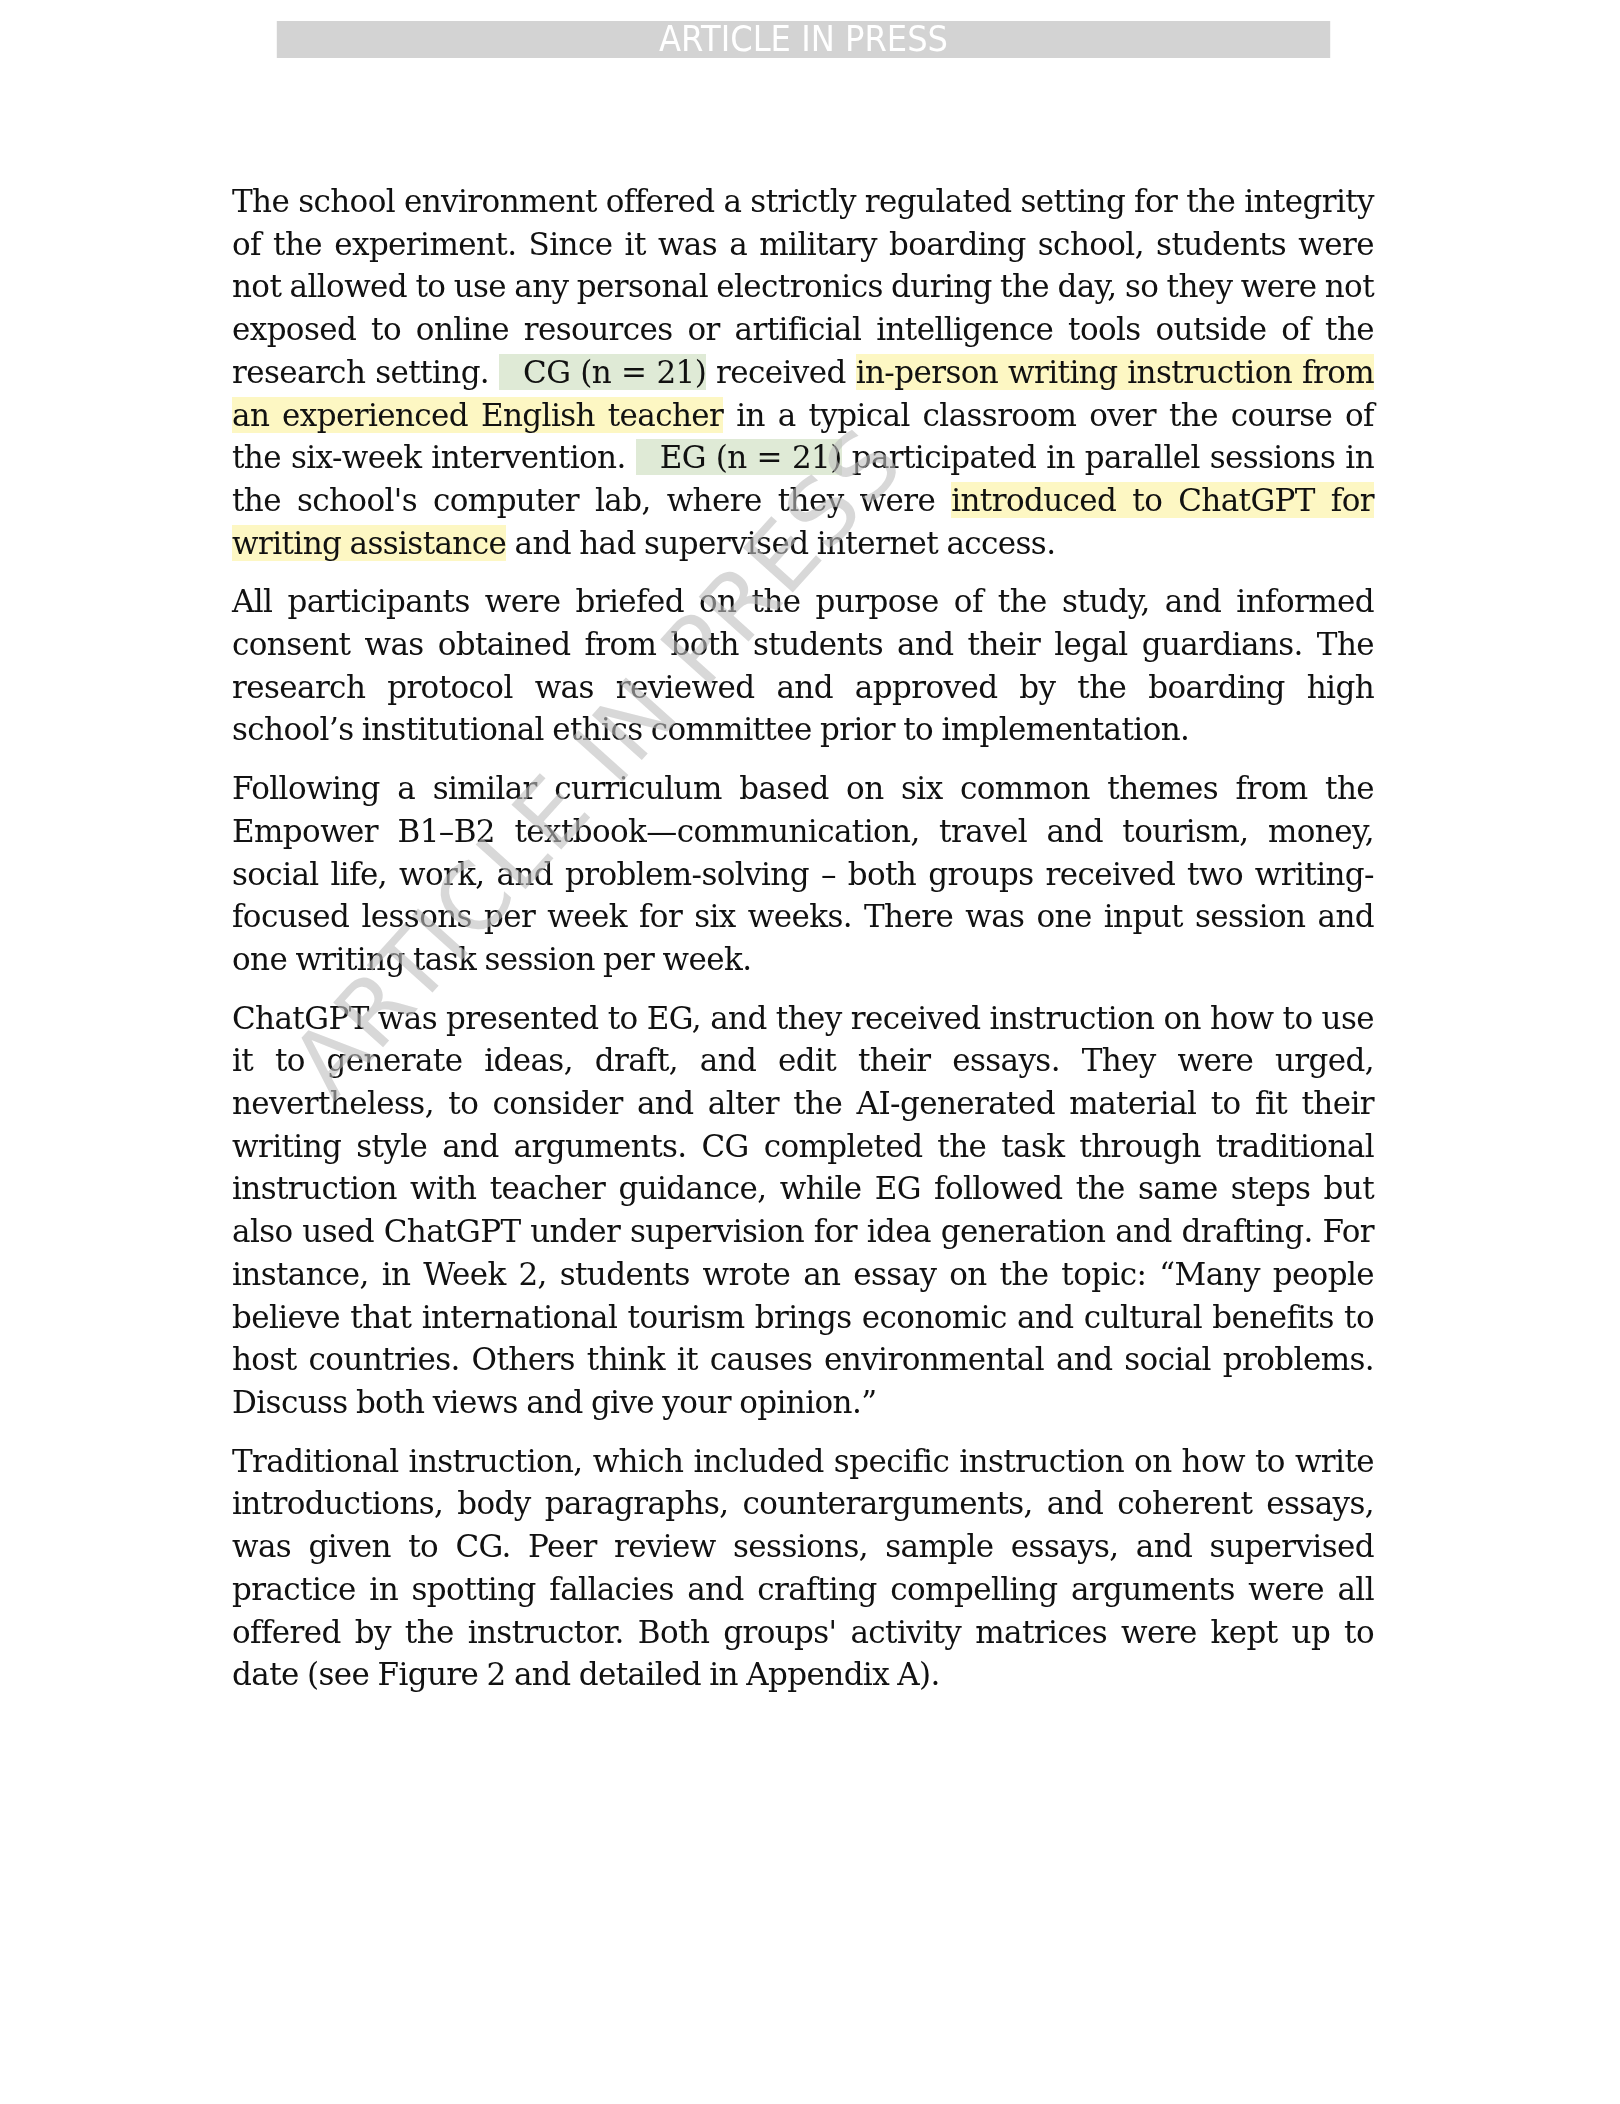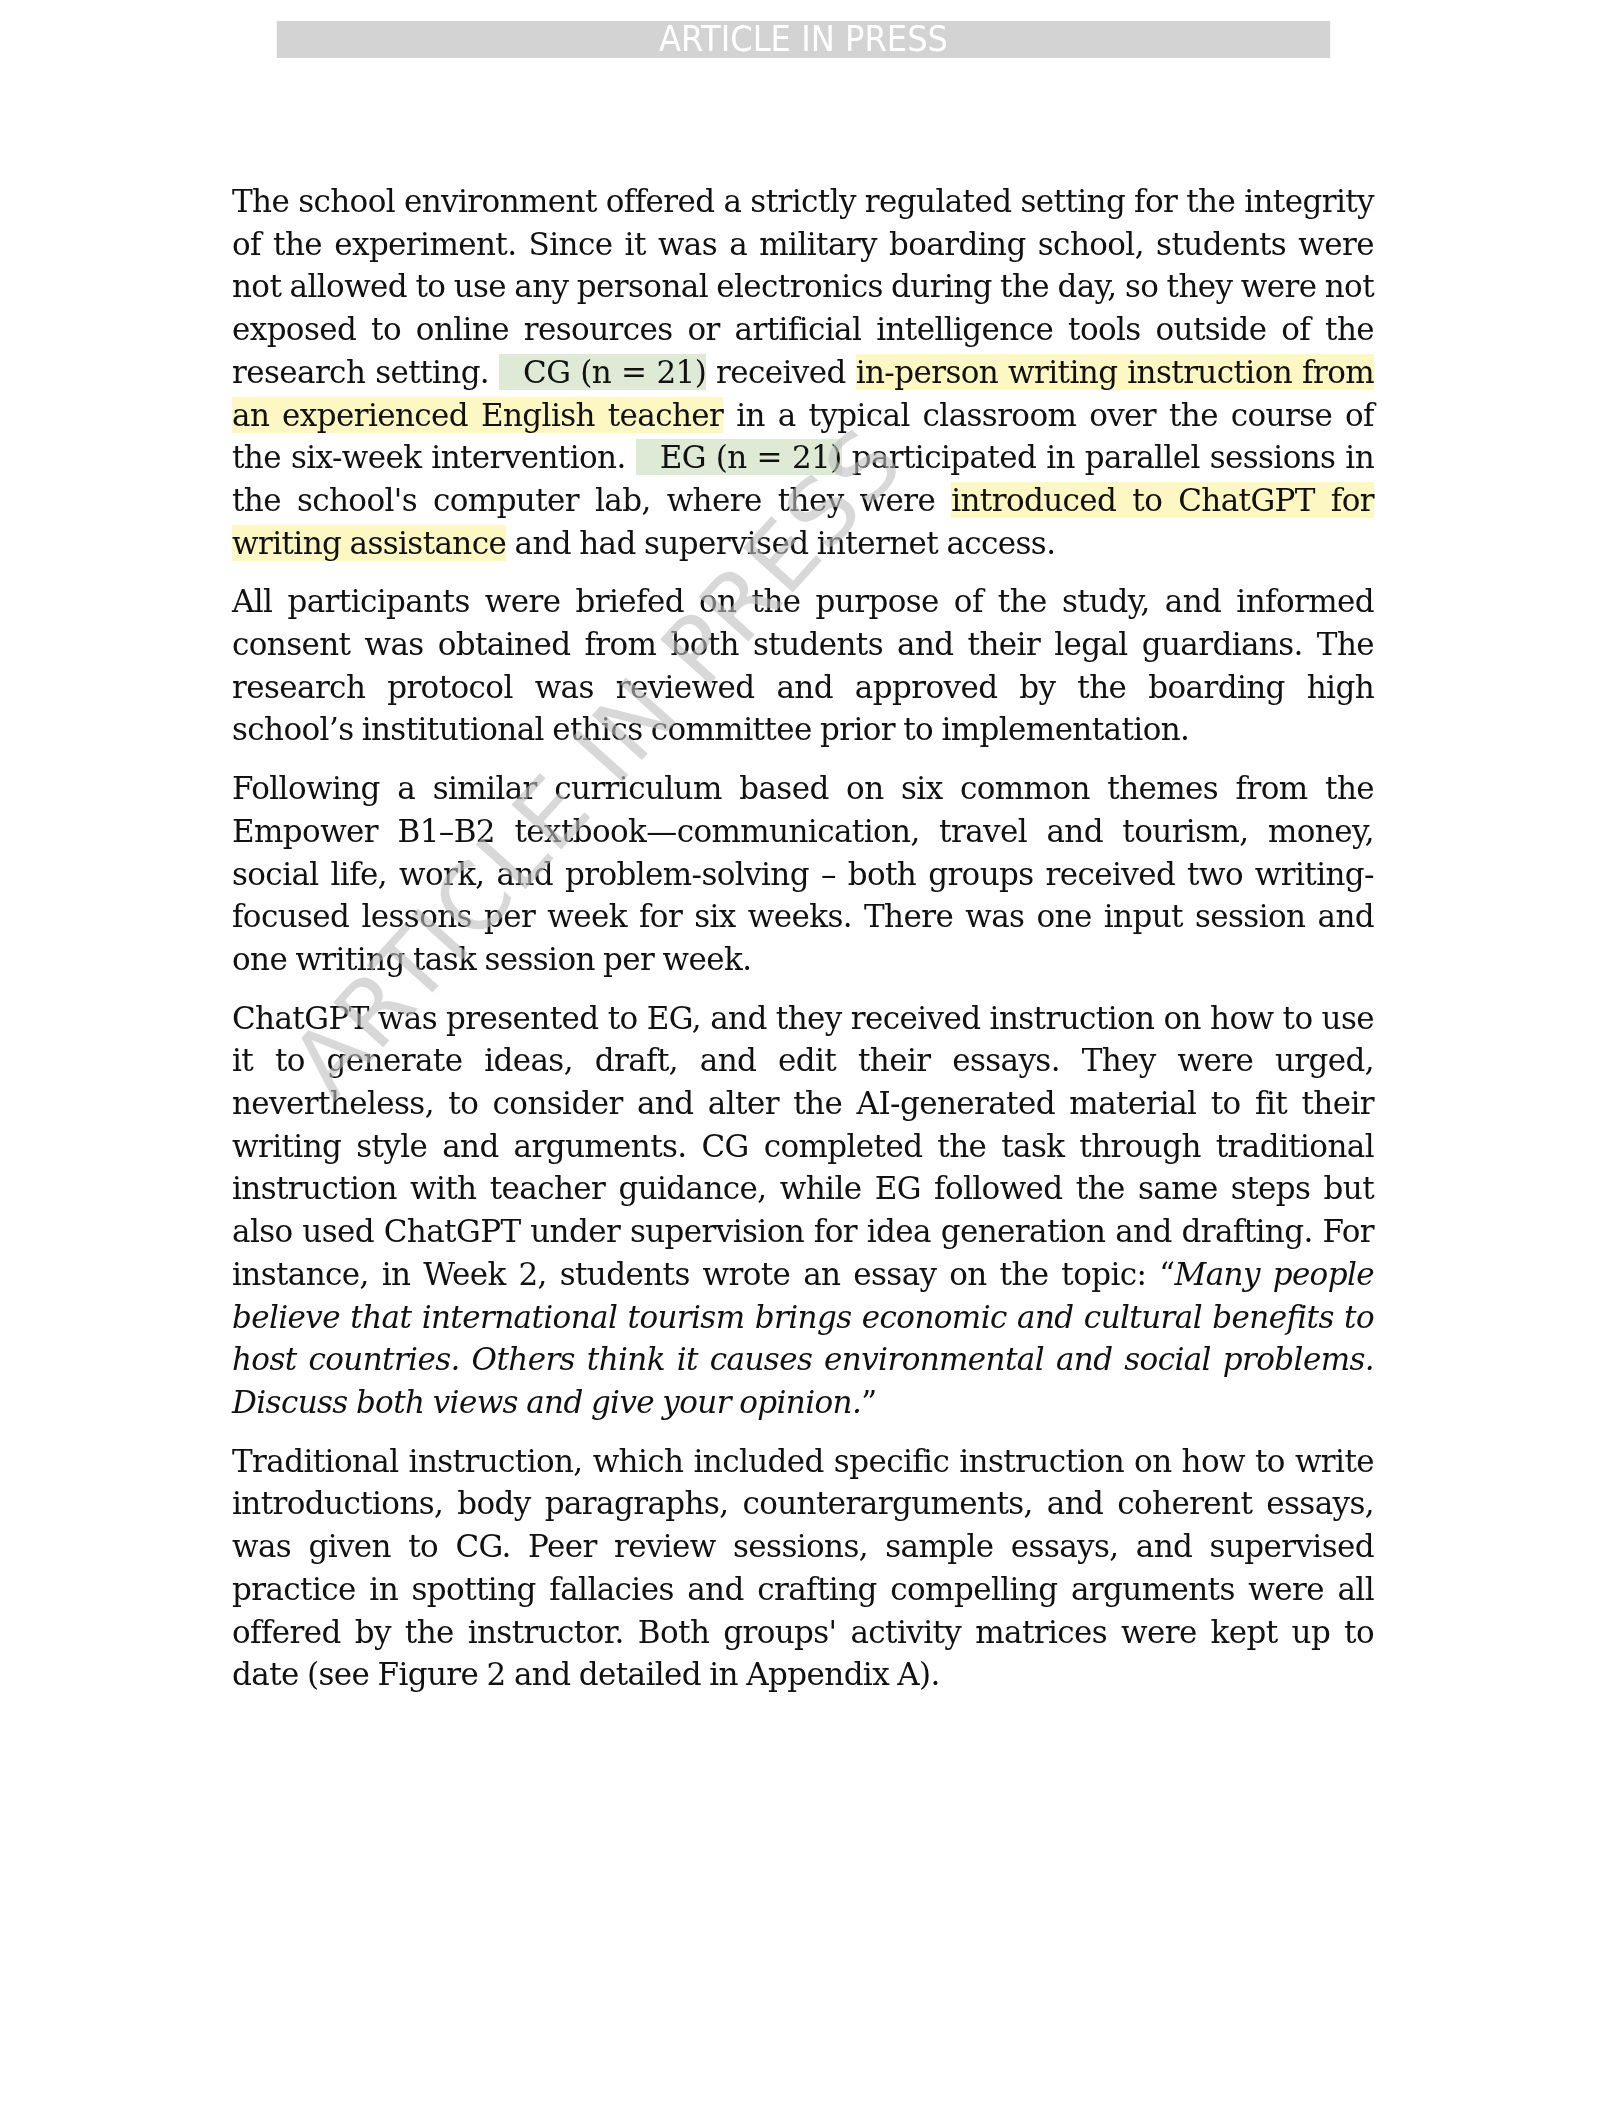--- a/index.html
+++ b/index.html
@@ -49,21 +49,21 @@
       margin: 0 0 12px 0;
       font-family: "DejaVu Serif", serif;
       font-style: italic;
       font-weight: bold;
       font-size: 32px;
       line-height: 44px;
       color: #111111;
     }
     .hl-green { background: #dfead6; padding-left: 24px; }
     .hl-yellow { background: #fdf7c3; }
-    .quote { font-style: italic; }
+    .quote { }
     .watermark {
       position: absolute;
       left: 350px;
       top: 1010px;
       font-family: "DejaVu Sans", sans-serif;
       font-size: 92px;
       color: rgba(190,190,190,0.6);
       transform: rotate(-48deg);
       transform-origin: left bottom;
       white-space: nowrap;

